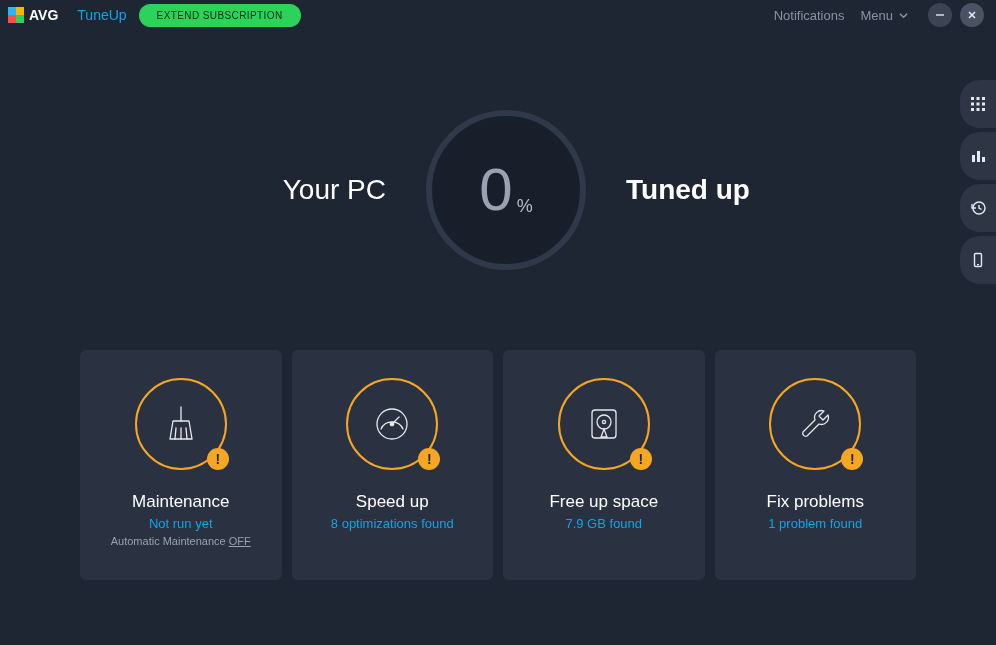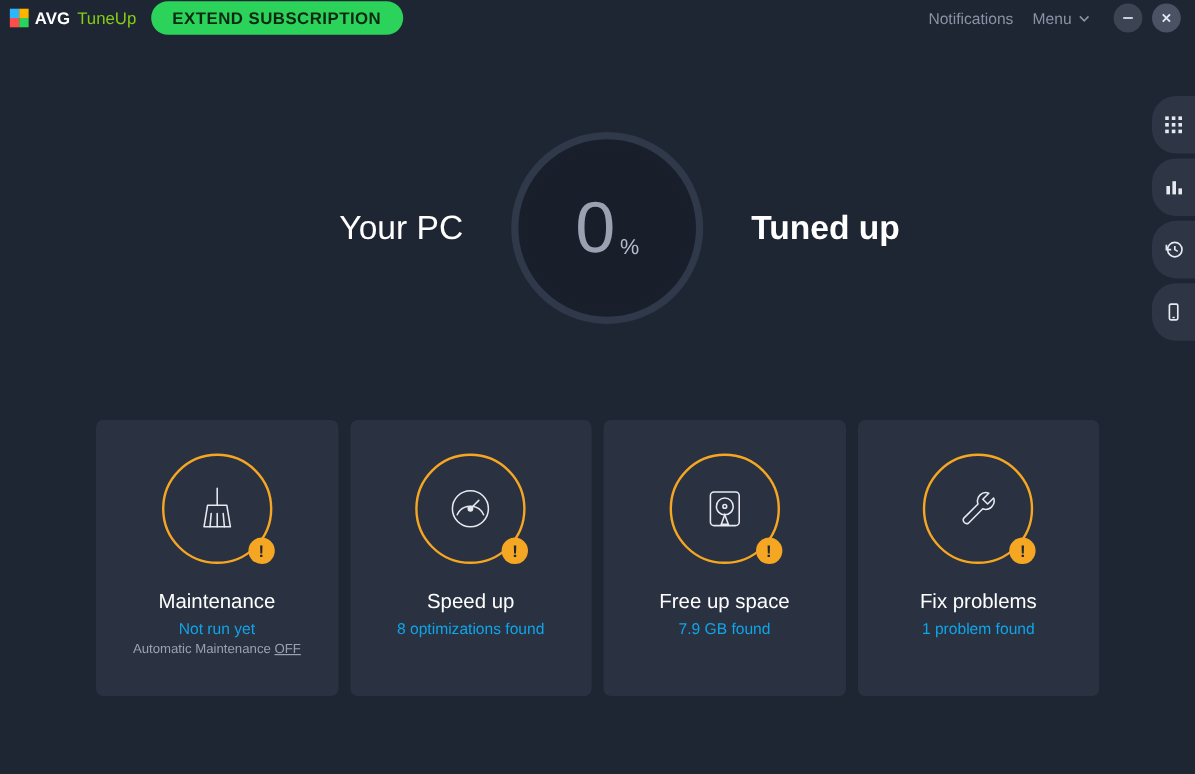--- a/index.html
+++ b/index.html
@@ -32,29 +32,29 @@
     position: relative;
   }
   .logo-name {
     font-size: 14px;
     font-weight: 600;
     color: #fff;
   }
   .logo-sub {
     font-size: 14px;
     font-weight: 400;
-    color: #84cc16;
-    margin-left: 1px;
+    color: #0ea5e9;
+    margin-left: 14px;
   }
   .extend-btn {
     margin-left: 12px;
     background: #2bd35a;
     color: #0b2912;
-    font-size: 14px;
-    font-weight: 700;
+    font-size: 10px;
+    font-weight: 400;
     letter-spacing: 0.4px;
     border: none;
     border-radius: 14px;
     padding: 6px 18px;
     cursor: pointer;
   }
   .header-spacer { flex: 1; }
   .header-link {
     color: #8a93a3;
     font-size: 13px;

